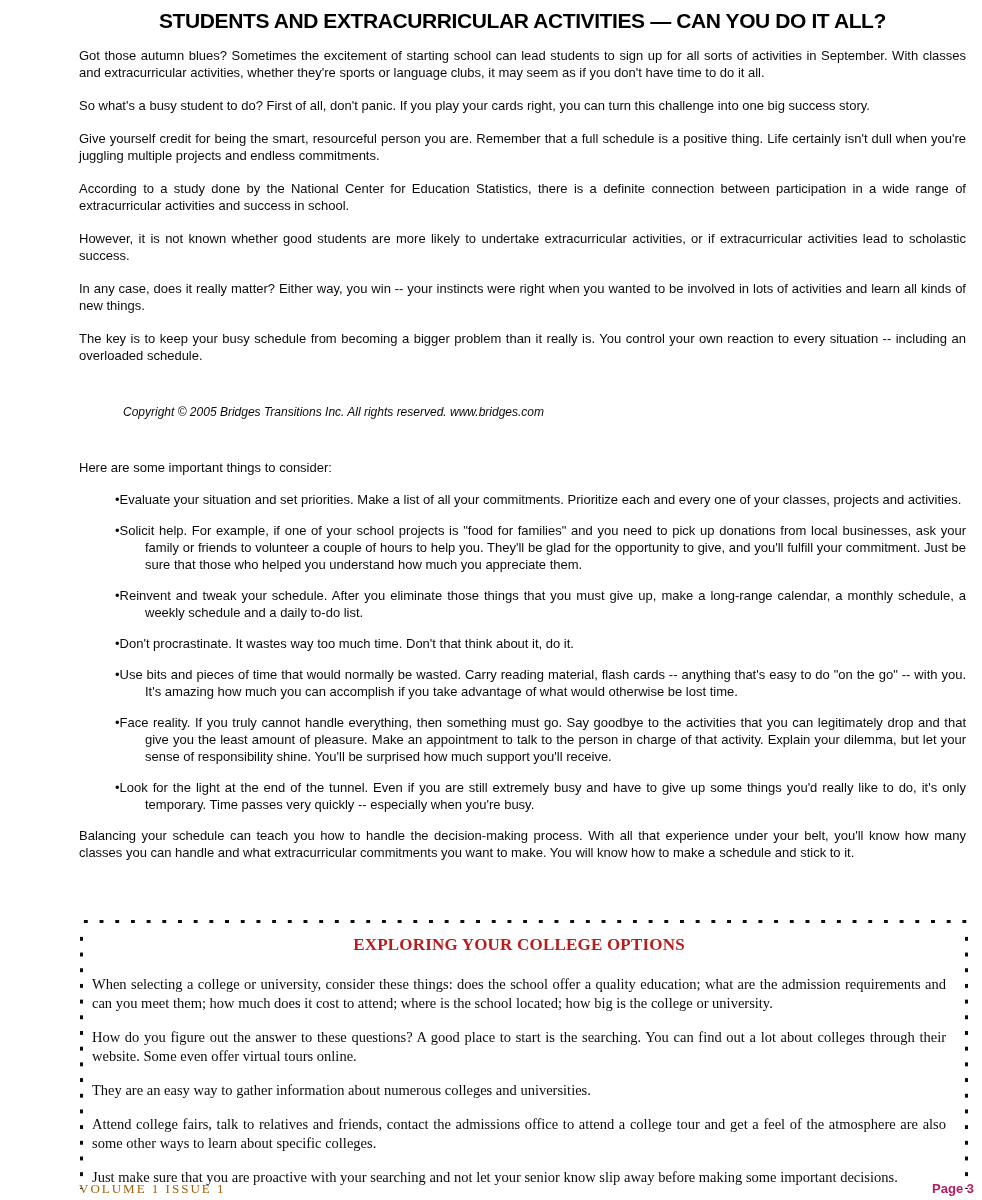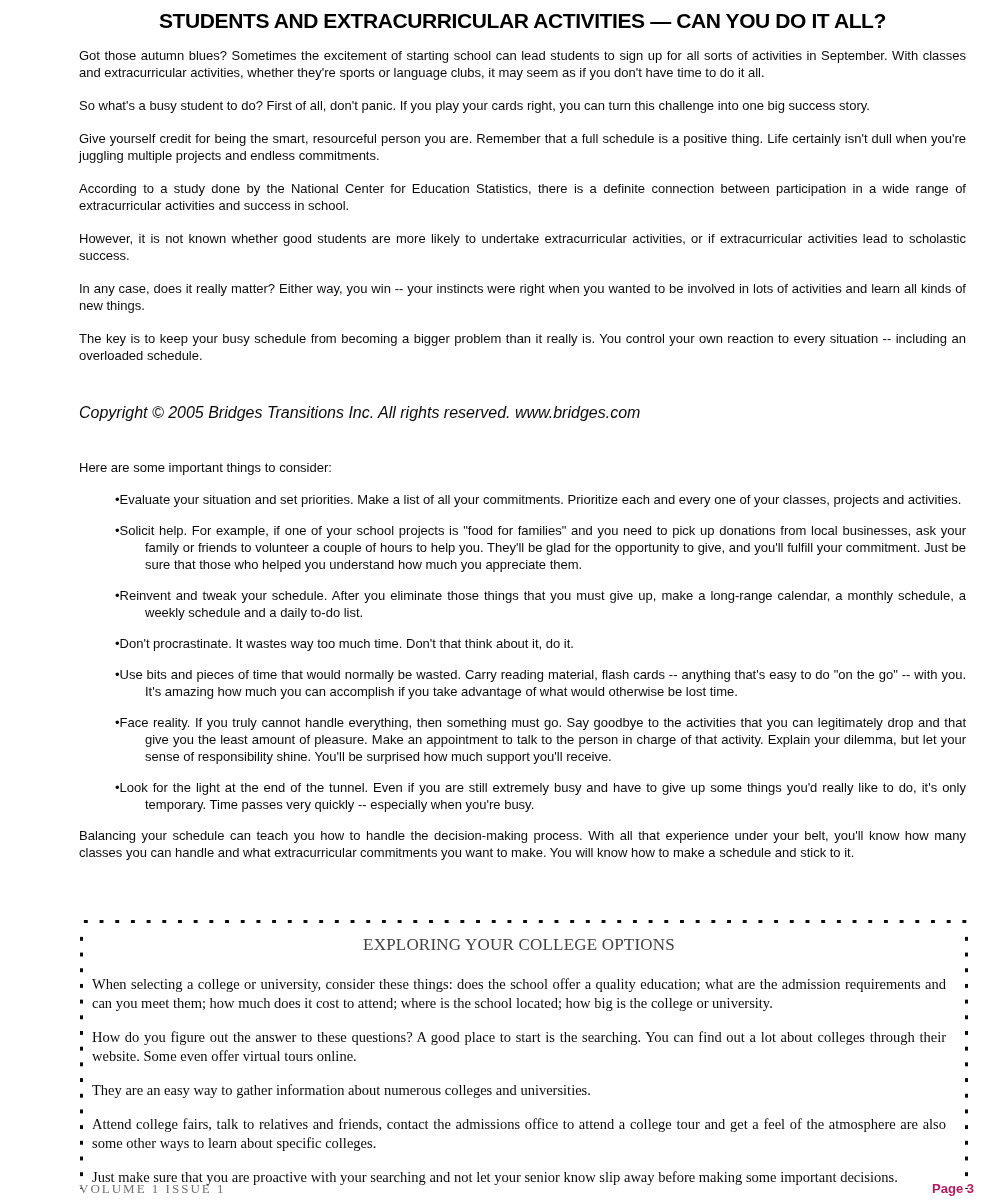--- a/index.html
+++ b/index.html
@@ -25,25 +25,26 @@
     margin: 0 0 14px 0;
     white-space: nowrap;
   }
   p.body {
     font-size: 13px;
     line-height: 17px;
     text-align: justify;
     margin-bottom: 16px;
   }
   p.copyright {
-    font-size: 16px;
+    font-size: 12px;
     line-height: 17px;
     font-style: italic;
     margin-top: 40px;
     margin-bottom: 38px;
+    margin-left: 44px;
   }
   p.intro {
     text-align: left;
     margin-bottom: 15px;
   }
   ul.bullets {
     list-style: none;
     margin: 0 0 8px 0;
   }
   ul.bullets li {
@@ -81,24 +82,24 @@
     top: 13px; bottom: 13px; width: 7px;
     background-image: radial-gradient(circle 2px at center, #0d0d0d 98%, rgba(0,0,0,0) 100%);
     background-size: 7px 15.7px;
     background-repeat: repeat-y;
   }
   .dots-left { left: 2px; }
   .dots-right { right: 2px; }
   h2.box-title {
     font-family: "Liberation Serif", "DejaVu Serif", serif;
     font-size: 17px;
-    font-weight: normal;
+    font-weight: bold;
     letter-spacing: 0.2px;
     text-align: center;
-    color: #404040;
+    color: #b91c1c;
     margin-bottom: 20px;
   }
   .dotbox p.serif {
     font-family: "Liberation Serif", "DejaVu Serif", serif;
     font-size: 14.5px;
     line-height: 19px;
     text-align: justify;
     margin-bottom: 15px;
   }
   .footer {
@@ -107,21 +108,21 @@
     right: 8px;
     bottom: 3px;
     display: flex;
     justify-content: space-between;
     align-items: baseline;
   }
   .volume {
     font-family: "Liberation Serif", "DejaVu Serif", serif;
     font-size: 13px;
     letter-spacing: 2px;
-    color: #737373;
+    color: #a16207;
   }
   .pagenum {
     font-size: 13px;
     font-weight: bold;
     color: #be185d;
   }
 </style>
 </head>
 <body>
 

